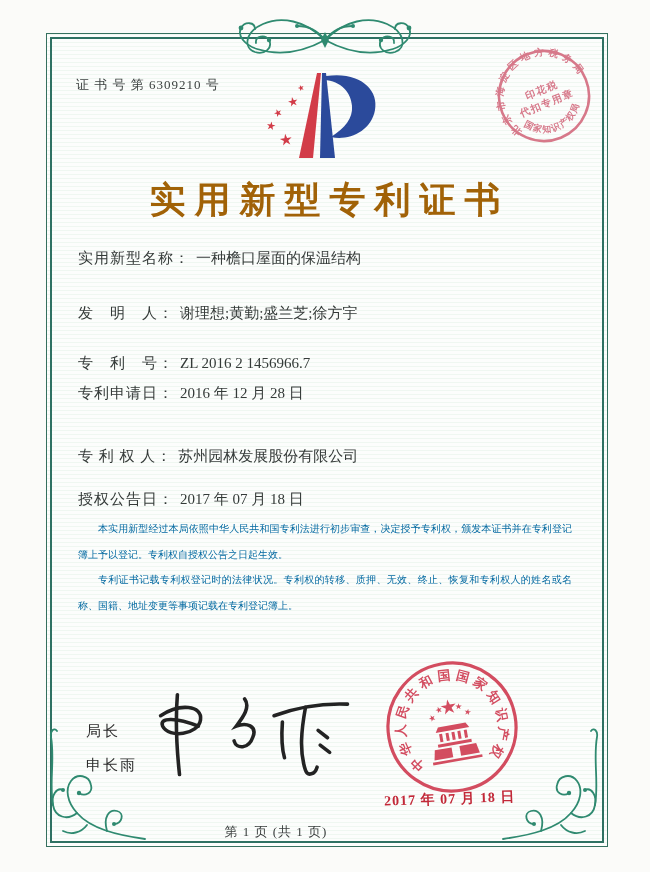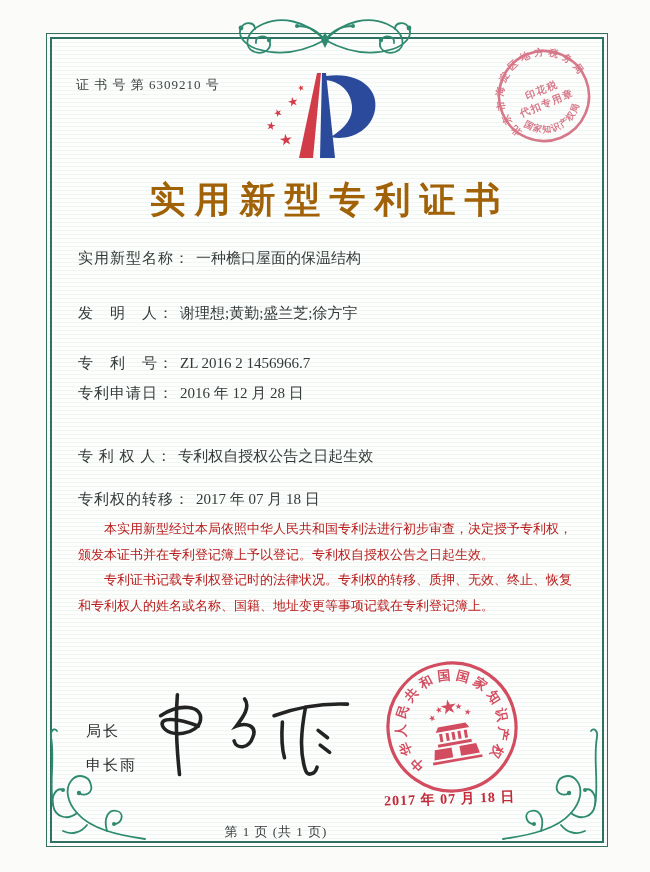--- a/index.html
+++ b/index.html
@@ -8,21 +8,21 @@
     background:repeating-linear-gradient(180deg,#eff7f1 0px,#eff7f1 1px,#fcfdfc 1px,#fcfdfc 4px);
     border:1px solid #35705f;}
   .paper-inner{position:absolute;left:3px;top:3px;right:3px;bottom:3px;border:2px solid #2f7163;}
   .abs{position:absolute;}
   .cert-no{left:76px;top:76px;font-size:13px;color:#3a3f3e;letter-spacing:1px;}
   .title{left:0;top:176px;width:650px;text-align:center;font-size:36px;font-weight:600;color:#a16207;letter-spacing:9px;text-indent:9px;}
   .field{left:78px;width:480px;font-size:15px;color:#343a38;}
   .field .lab{letter-spacing:1px;}
   .field .val{margin-left:6px;}
   .f0{top:249px;} .f1{top:304px;} .f2{top:354px;} .f3{top:384px;} .f4{top:447px;} .f5{top:490px;}
-  .body-text{left:78px;top:516px;width:494px;font-size:13px;line-height:25.5px;color:#b91c1c;text-align:justify;}
+  .body-text{left:78px;top:516px;width:494px;font-size:10px;line-height:25.5px;color:#0369a1;text-align:justify;}
   .body-text p{margin:0;text-indent:2em;}
   .signer{left:86px;font-family:"Liberation Sans",sans-serif;font-weight:normal;font-size:15px;color:#2b2b2b;letter-spacing:2px;}
   .s1{top:722px;} .s2{top:756px;}
   .sig-svg{left:148px;top:680px;}
   .stamp-big{left:382px;top:657px;transform:rotate(-10deg);}
   .stamp-tax{left:494px;top:46px;transform:rotate(-22deg);}
   .issue-date{left:384px;top:790px;width:150px;font-size:14px;font-weight:bold;color:#c22838;letter-spacing:1px;transform:rotate(-2deg);}
   .footer{left:0;top:823px;width:552px;text-align:center;font-size:13px;color:#3a3f3e;letter-spacing:1px;}
   .ring-big{font-size:13px;letter-spacing:4.5px;fill:#cf3a50;font-weight:bold;}
   .ring-tax-top{font-size:9.5px;letter-spacing:4.2px;fill:#d2677b;font-weight:bold;}
@@ -108,22 +108,22 @@
   <text class="tax-center" x="0" y="-3">印花税</text>
   <text class="tax-center" x="0" y="11">代扣专用章</text>
 </svg>
 
 <div class="abs title">实用新型专利证书</div>
 
 <div class="abs field f0"><span class="lab">实用新型名称：</span><span class="val">一种檐口屋面的保温结构</span></div>
 <div class="abs field f1"><span class="lab">发　明　人：</span><span class="val">谢理想;黄勤;盛兰芝;徐方宇</span></div>
 <div class="abs field f2"><span class="lab">专　利　号：</span><span class="val">ZL 2016 2 1456966.7</span></div>
 <div class="abs field f3"><span class="lab">专利申请日：</span><span class="val">2016 年 12 月 28 日</span></div>
-<div class="abs field f4"><span class="lab">专 利 权 人：</span><span class="val">专利权自授权公告之日起生效</span></div>
-<div class="abs field f5"><span class="lab">专利权的转移：</span><span class="val">2017 年 07 月 18 日</span></div>
+<div class="abs field f4"><span class="lab">专 利 权 人：</span><span class="val">苏州园林发展股份有限公司</span></div>
+<div class="abs field f5"><span class="lab">授权公告日：</span><span class="val">2017 年 07 月 18 日</span></div>
 
 <div class="abs body-text">
   <p>本实用新型经过本局依照中华人民共和国专利法进行初步审查，决定授予专利权，颁发本证书并在专利登记簿上予以登记。专利权自授权公告之日起生效。</p>
   <p>专利证书记载专利权登记时的法律状况。专利权的转移、质押、无效、终止、恢复和专利权人的姓名或名称、国籍、地址变更等事项记载在专利登记簿上。</p>
 </div>
 
 <div class="abs signer s1">局长</div>
 <div class="abs signer s2">申长雨</div>
 
 <svg class="abs sig-svg" width="210" height="105" viewBox="0 0 200 100">

